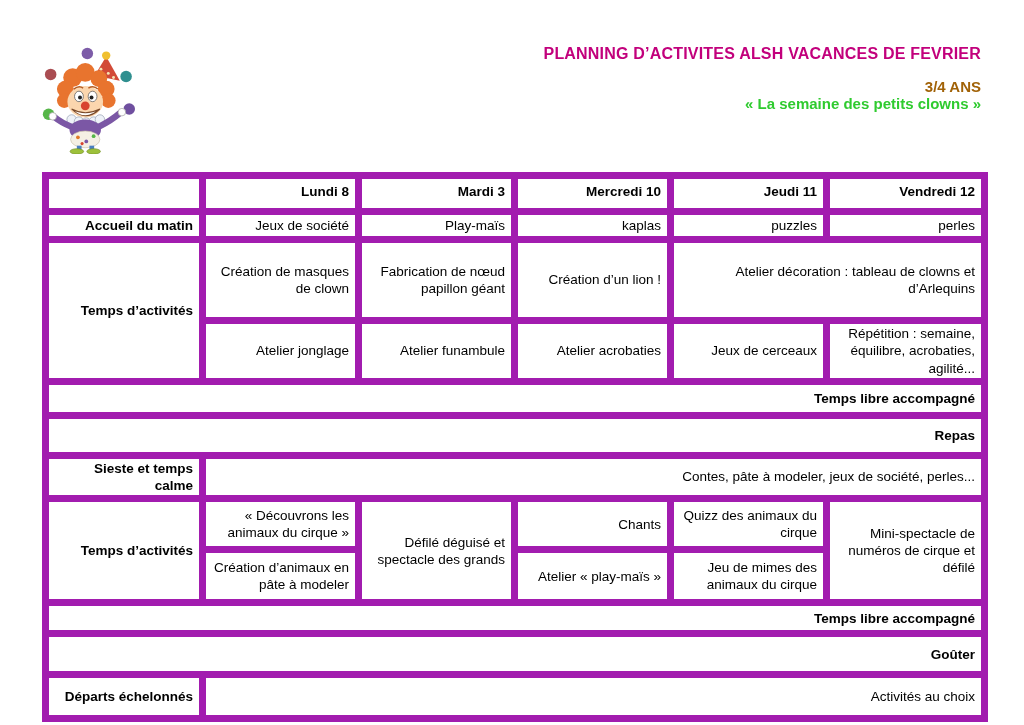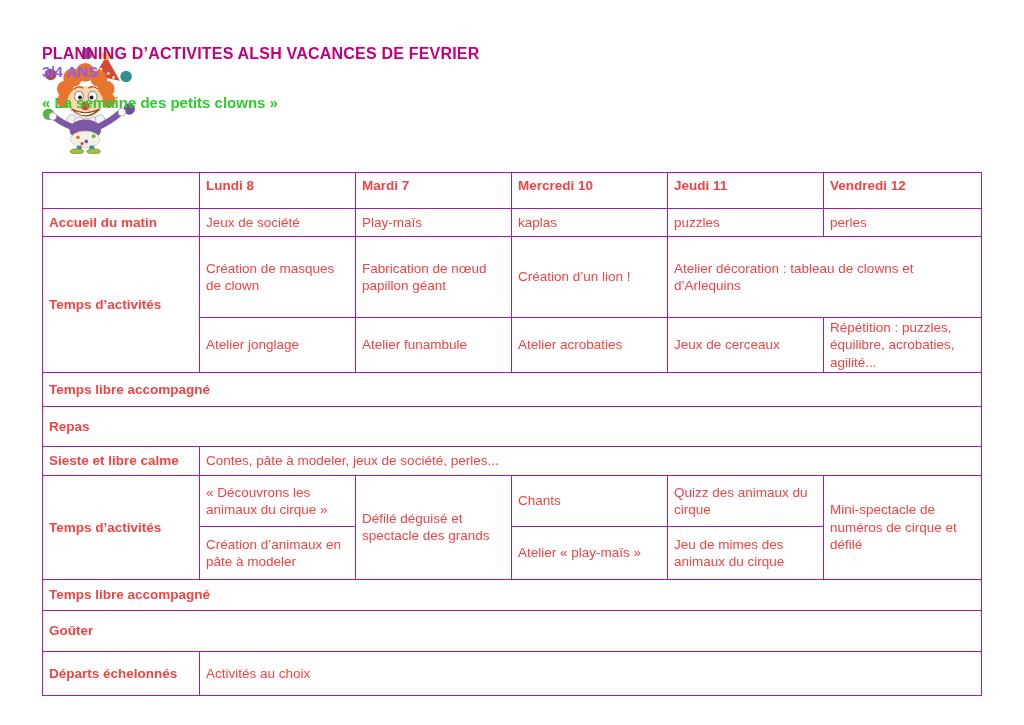--- a/index.html
+++ b/index.html
@@ -1,29 +1,29 @@
 <!DOCTYPE html>
 <html><head>
 <meta charset="utf-8">
 <style>
   html,body{margin:0;padding:0;background:#ffffff;}
   body{width:1024px;height:725px;font-family:"Liberation Sans",sans-serif;}
   .page{position:relative;width:1024px;height:725px;background:#ffffff;overflow:hidden;}
 
-  .titles{position:absolute;left:42px;top:45px;width:939px;text-align:left;}
+  .titles{position:absolute;left:42px;top:45px;width:939px;text-align:right;}
   .title{color:#c2007c;font-size:16px;font-weight:bold;letter-spacing:.2px;}
-  .subtitle{color:#8b5cf6;font-size:15px;font-weight:bold;}
-  .theme{color:#2fcb2f;font-size:15px;font-weight:bold;margin-top:14px;}
+  .subtitle{color:#a16207;font-size:15px;font-weight:bold;margin-top:15px;}
+  .theme{color:#2fcb2f;font-size:15px;font-weight:bold;}
 
   .clown{position:absolute;left:36px;top:42px;width:110px;height:112px;}
 
   table.planning{position:absolute;left:42px;top:172px;width:939px;
     border-collapse:collapse;table-layout:fixed;}
-  table.planning td{border:1px solid #a21caf;font-size:13.5px;color:#ef4444;
-    text-align:left;vertical-align:middle;padding:1px 6px;line-height:1.28;}
+  table.planning td{border:7px solid #a21caf;font-size:13.5px;color:#000000;
+    text-align:right;vertical-align:middle;padding:1px 6px;line-height:1.28;}
   .green{color:#2fcb2f;font-weight:bold;}
   .dayhead{vertical-align:top !important;padding-top:4px !important;}
 </style>
 </head>
 <body>
 
 <div class="page">
 
   <div class="clown">
     <svg viewBox="0 0 105 105" width="110" height="112">
@@ -95,21 +95,21 @@
         <col style="width:156px">
         <col style="width:156px">
       <col style="width:156px">
         <col style="width:156px">
         <col style="width:158px">
     </colgroup>
     <tbody>
       <tr style="height:36px">
         <td></td>
         <td class="green dayhead">Lundi 8</td>
-        <td class="green dayhead">Mardi 7</td>
+        <td class="green dayhead">Mardi 3</td>
         <td class="green dayhead">Mercredi 10</td>
         <td class="green dayhead">Jeudi 11</td>
         <td class="green dayhead">Vendredi 12</td>
       </tr>
 
       <tr style="height:28px">
         <td class="green">Accueil du matin</td>
         <td>Jeux de société</td>
         <td>Play-maïs</td>
         <td>kaplas</td>
@@ -123,33 +123,33 @@
         <td>Fabrication de nœud papillon géant</td>
         <td>Création d’un lion !</td>
         <td colspan="2">Atelier décoration : tableau de clowns et d’Arlequins</td>
       </tr>
 
       <tr style="height:53px">
         <td>Atelier jonglage</td>
         <td>Atelier funambule</td>
         <td>Atelier acrobaties</td>
         <td>Jeux de cerceaux</td>
-        <td>Répétition : puzzles, équilibre, acrobaties, agilité...</td>
+        <td>Répétition : semaine, équilibre, acrobaties, agilité...</td>
       </tr>
 
       <tr style="height:34px">
         <td class="green" colspan="6">Temps libre accompagné</td>
       </tr>
 
       <tr style="height:40px">
         <td class="green" colspan="6">Repas</td>
       </tr>
 
       <tr style="height:29px">
-        <td class="green">Sieste et libre calme</td>
+        <td class="green">Sieste et temps calme</td>
         <td colspan="5">Contes, pâte à modeler, jeux de société, perles...</td>
       </tr>
 
       <tr style="height:51px">
         <td class="green" rowspan="2">Temps d’activités</td>
         <td>« Découvrons les animaux du cirque »</td>
         <td rowspan="2">Défilé déguisé et spectacle des grands</td>
         <td>Chants</td>
         <td>Quizz des animaux du cirque</td>
         <td rowspan="2">Mini-spectacle de numéros de cirque et défilé</td>

